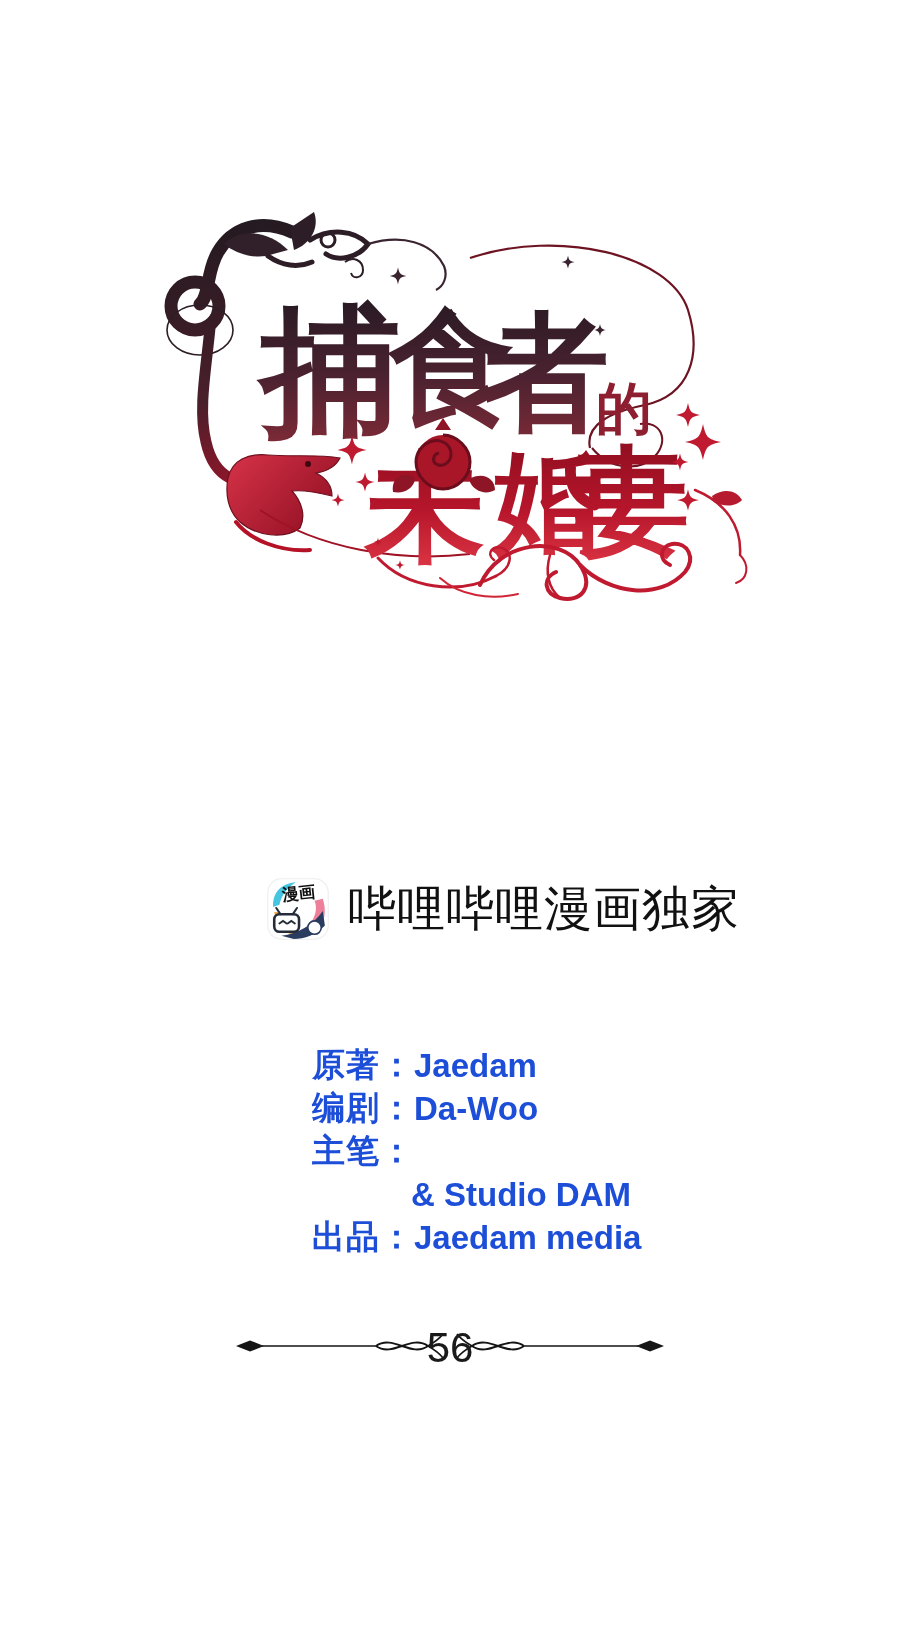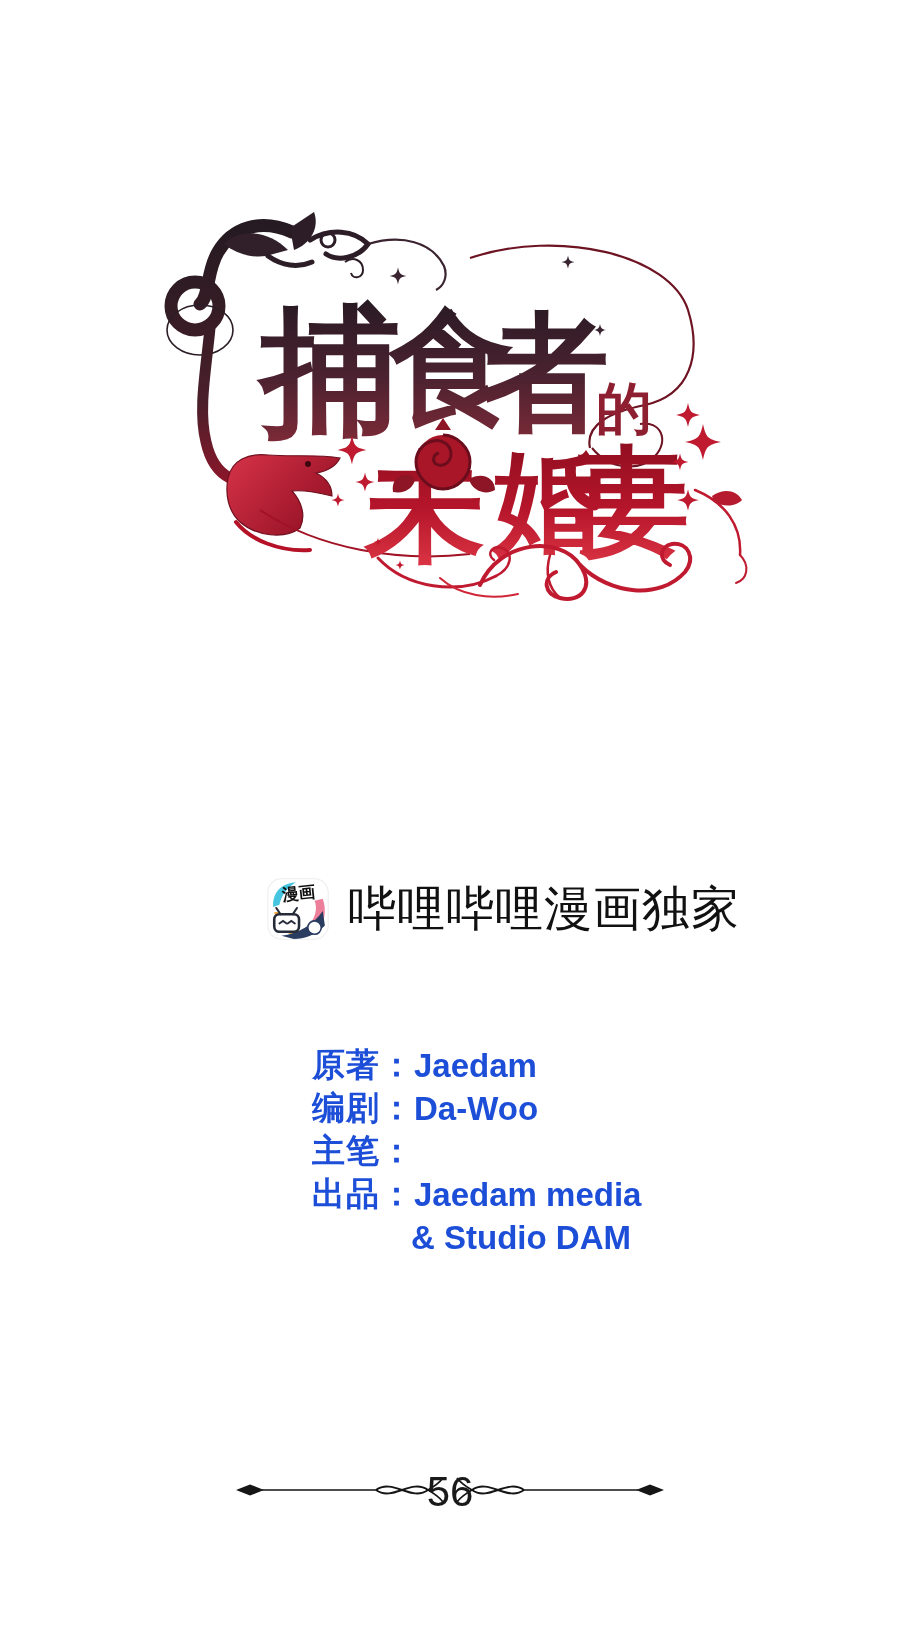--- a/index.html
+++ b/index.html
@@ -7,21 +7,21 @@
         font-family:"Liberation Sans",sans-serif;}
   .title-art{position:absolute;left:140px;top:210px;width:570px;height:400px;}
   .title-art svg{overflow:visible;}
   .gothic-char{font-family:"DejaVu Serif","Liberation Serif",serif;font-weight:bold;}
   .pub-row{position:absolute;left:267px;top:878px;height:62px;display:flex;align-items:center;gap:19px;}
   .pub-label{font-size:48px;font-weight:400;color:#111111;letter-spacing:1px;white-space:nowrap;}
   .credits{position:absolute;left:312px;top:1008px;color:#1d4ed8;margin-top:36px;}
   .credit-row{display:flex;align-items:center;height:43px;font-size:33px;font-weight:600;}
   .credit-label{display:inline-block;min-width:99px;letter-spacing:1px;}
   .credit-value{display:inline-block;white-space:nowrap;}
-  .divider{position:absolute;left:230px;top:1468px;width:440px;height:44px;}
+  .divider{position:absolute;left:230px;top:1324px;width:440px;height:44px;}
   .chapter-num{font-family:"Liberation Sans",sans-serif;font-size:42px;fill:#1a1a1a;}
 </style>
 </head>
 <body>
 
 <div class="page">
 
   <div class="title-art">
     <svg width="570" height="400" viewBox="0 0 570 400">
       <defs>
@@ -148,26 +148,26 @@
       <span class="credit-value">Jaedam</span>
     </div>
     <div class="credit-row">
       <span class="credit-label">编剧：</span>
       <span class="credit-value">Da-Woo</span>
     </div>
     <div class="credit-row">
       <span class="credit-label">主笔：</span>
     </div>
     <div class="credit-row">
+      <span class="credit-label"></span>
+      <span class="credit-value">&amp; Studio DAM</span>
+    </div>
+    <div class="credit-row">
       <span class="credit-label">出品：</span>
       <span class="credit-value">Jaedam media</span>
-    </div>
-    <div class="credit-row">
-      <span class="credit-label"></span>
-      <span class="credit-value">&amp; Studio DAM</span>
     </div>
   </div>
 
   <div class="divider">
     <svg width="440" height="44" viewBox="0 0 440 44">
       <g id="divhalf">
         <path d="M6,22 L20,16.5 L34,22 L20,27.5 Z" fill="#151515"></path>
         <rect x="30" y="21.2" width="116" height="1.6" fill="#222222"></rect>
         <path d="M146,22 C163,10 181,34 198,22" fill="none" stroke="#151515" stroke-width="2"></path>
         <path d="M146,22 C163,34 181,10 198,22" fill="none" stroke="#151515" stroke-width="2"></path>

